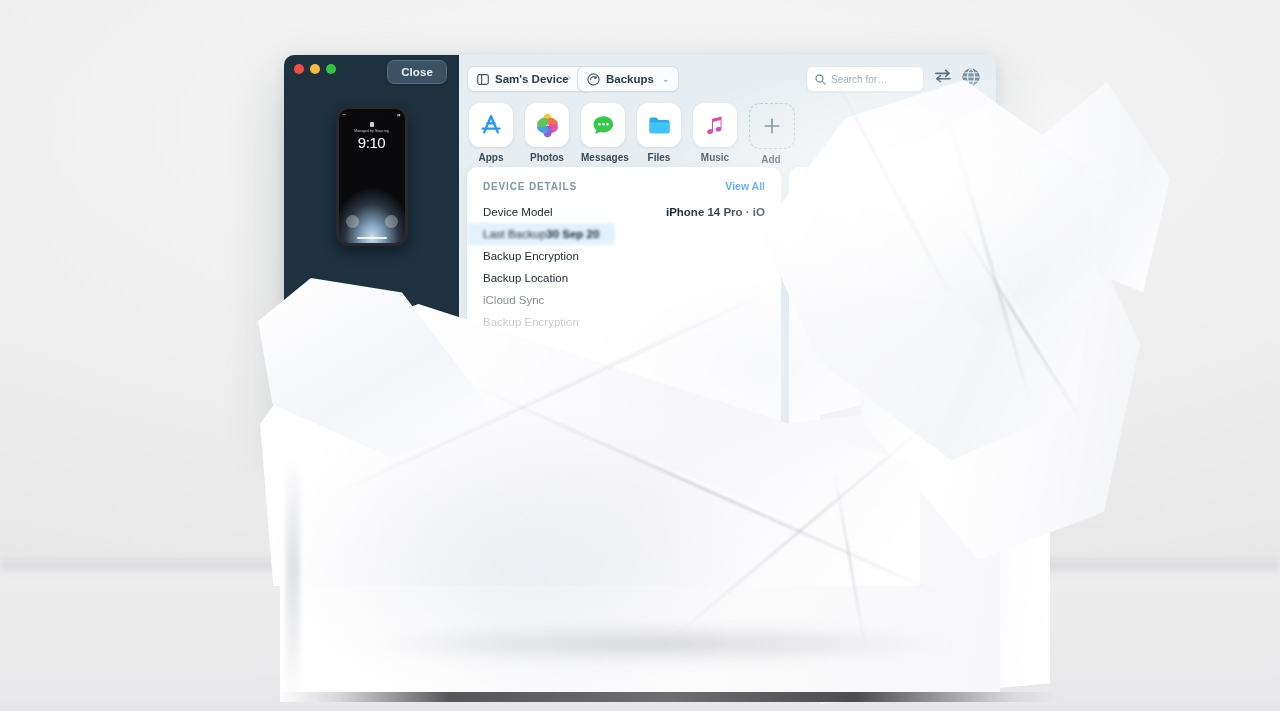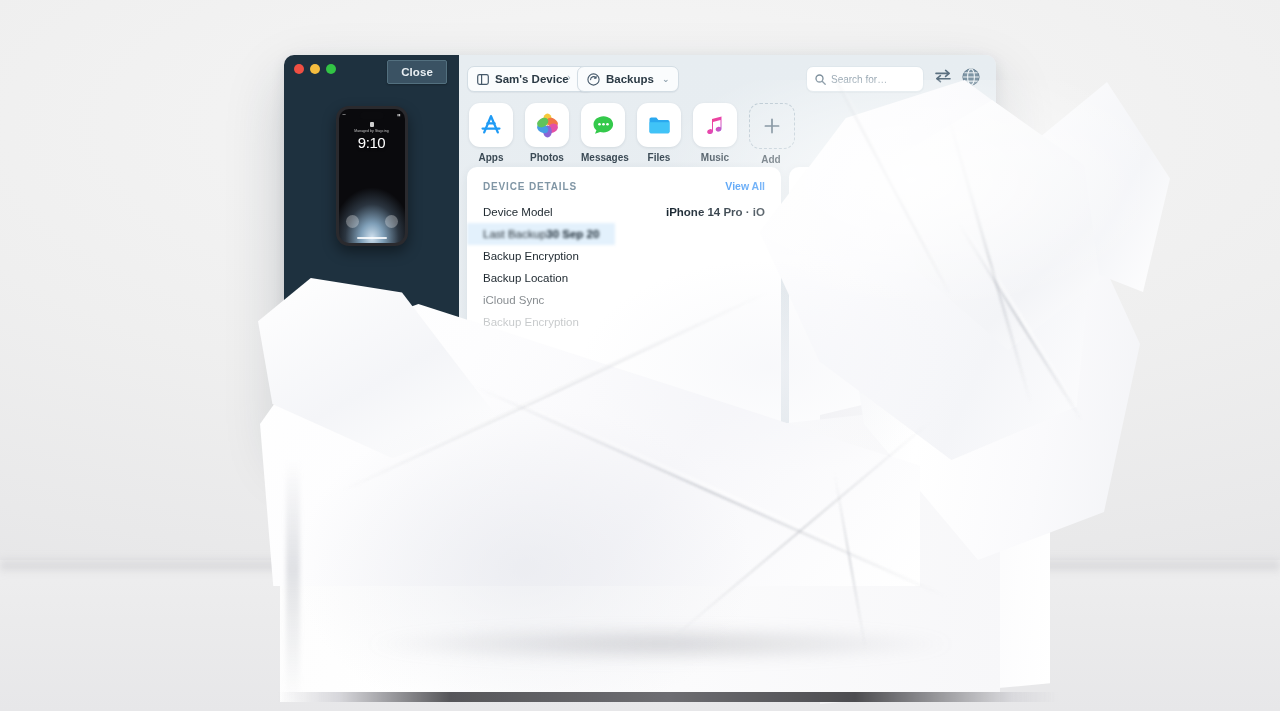--- a/index.html
+++ b/index.html
@@ -37,21 +37,21 @@
   }
 
   
   .tl-wrap{position:absolute;left:10px;top:9px;display:flex;gap:6px;}
   .tl{width:10px;height:10px;border-radius:50%;}
   .tl.red{background:#ef4f43;}
   .tl.yellow{background:#f5bd3f;}
   .tl.green{background:#32c445;}
   #close-btn{
     position:absolute;right:12px;top:5px;
-    padding:5px 13px;border-radius:2px;
+    padding:5px 13px;border-radius:7px;
     background:#3a5263;border:1px solid #53707f;
     color:#e9eff3;font-size:11.5px;font-weight:700;letter-spacing:.1px;
     box-shadow:0 1px 2px rgba(0,0,0,.25);
   }
 
   
   #phone{
     position:absolute;left:50%;transform:translateX(-50%);top:51px;
     width:66px;height:134px;border-radius:13px;
     background:#2a2a2e;padding:3px;

